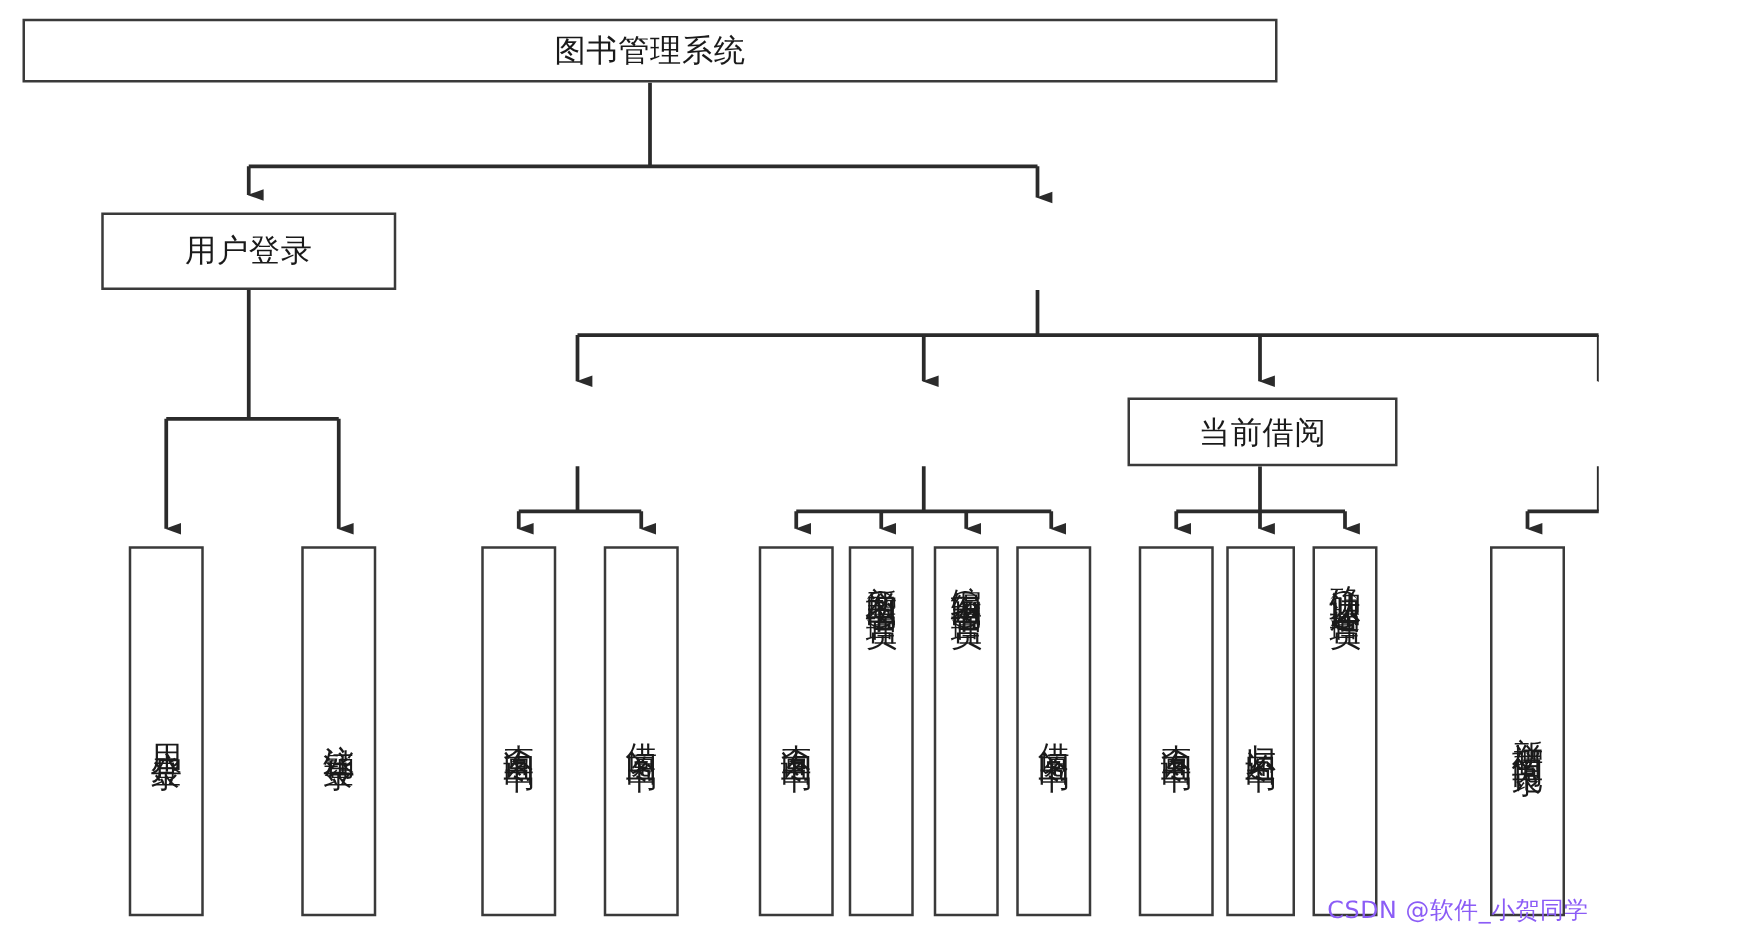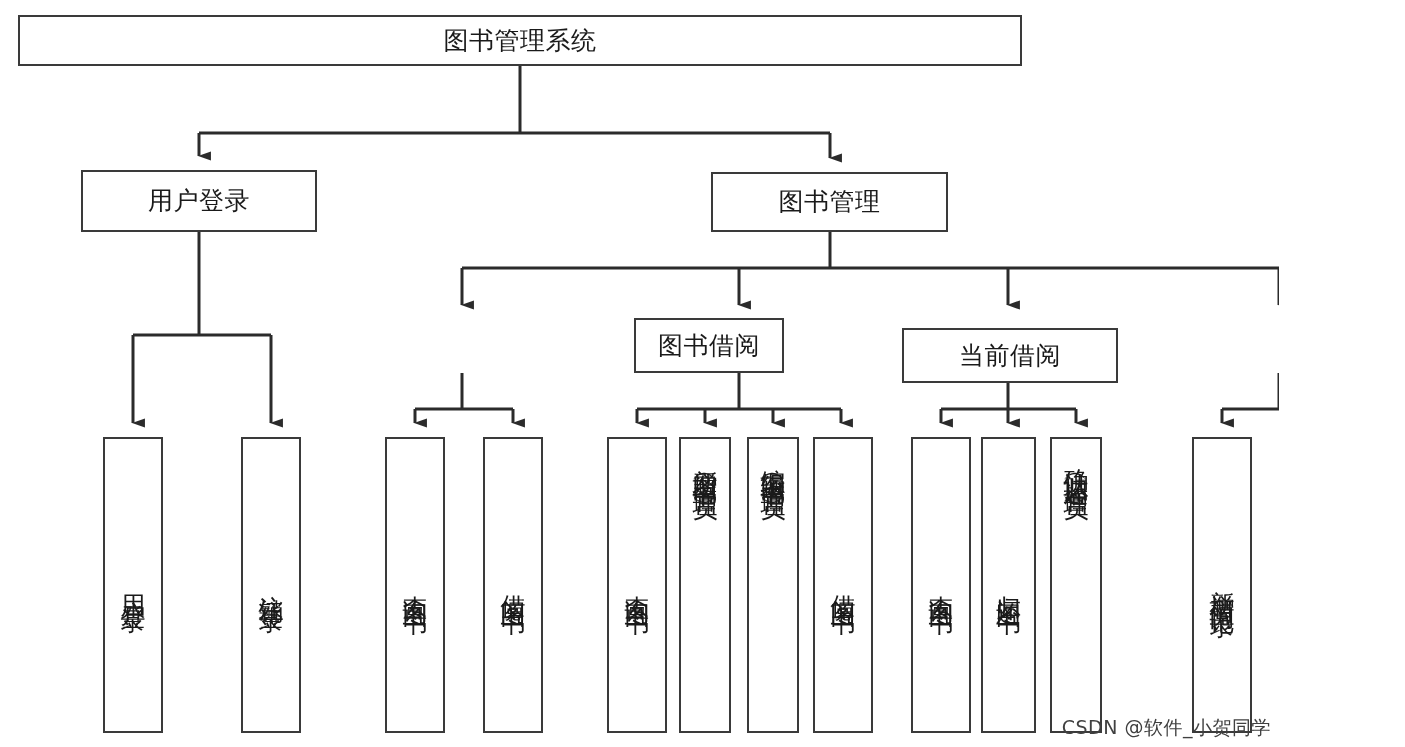--- a/index.html
+++ b/index.html
@@ -62,21 +62,21 @@
   }
   .node-v.mid {
     align-items: center;
     padding-top: 0;
   }
   #watermark {
     position: absolute;
     right: 8px;
     bottom: 6px;
     font-size: 19px;
-    color: #404040;
+    color: #8b5cf6;
     letter-spacing: 0.5px;
     white-space: nowrap;
     font-family: "DejaVu Sans", "Liberation Sans", sans-serif;
   }
 </style>
 </head>
 <body>
 
 <div id="canvas">
 
@@ -130,28 +130,22 @@
     </g>
   </svg>
 
   <div class="node node-h" style="left:18px; top:15px; width:1004px; height:51px;">
     <span>图书管理系统</span>
   </div>
 
   <div class="node node-h" style="left:81px; top:170px; width:236px; height:62px;">
     <span>用户登录</span>
   </div>
-  <div class="node node-h" style="left:711px; top:172px; width:237px; height:60px;">
-    <span>图书管理</span>
-  </div>
 
-  <div class="node node-h" style="left:634px; top:318px; width:150px; height:55px;">
-    <span>图书借阅</span>
-  </div>
-  <div class="node node-h" style="left:902px; top:328px; width:216px; height:55px;">
+  <div class="node node-h" style="left:902px; top:318px; width:216px; height:55px;">
     <span>当前借阅</span>
   </div>
 
   <div class="node node-v mid" style="left:103px; top:437px; width:60px; height:296px;">
     <span class="vtext">用户登录</span>
   </div>
   <div class="node node-v mid" style="left:241px; top:437px; width:60px; height:296px;">
     <span class="vtext">注销登录</span>
   </div>
 

